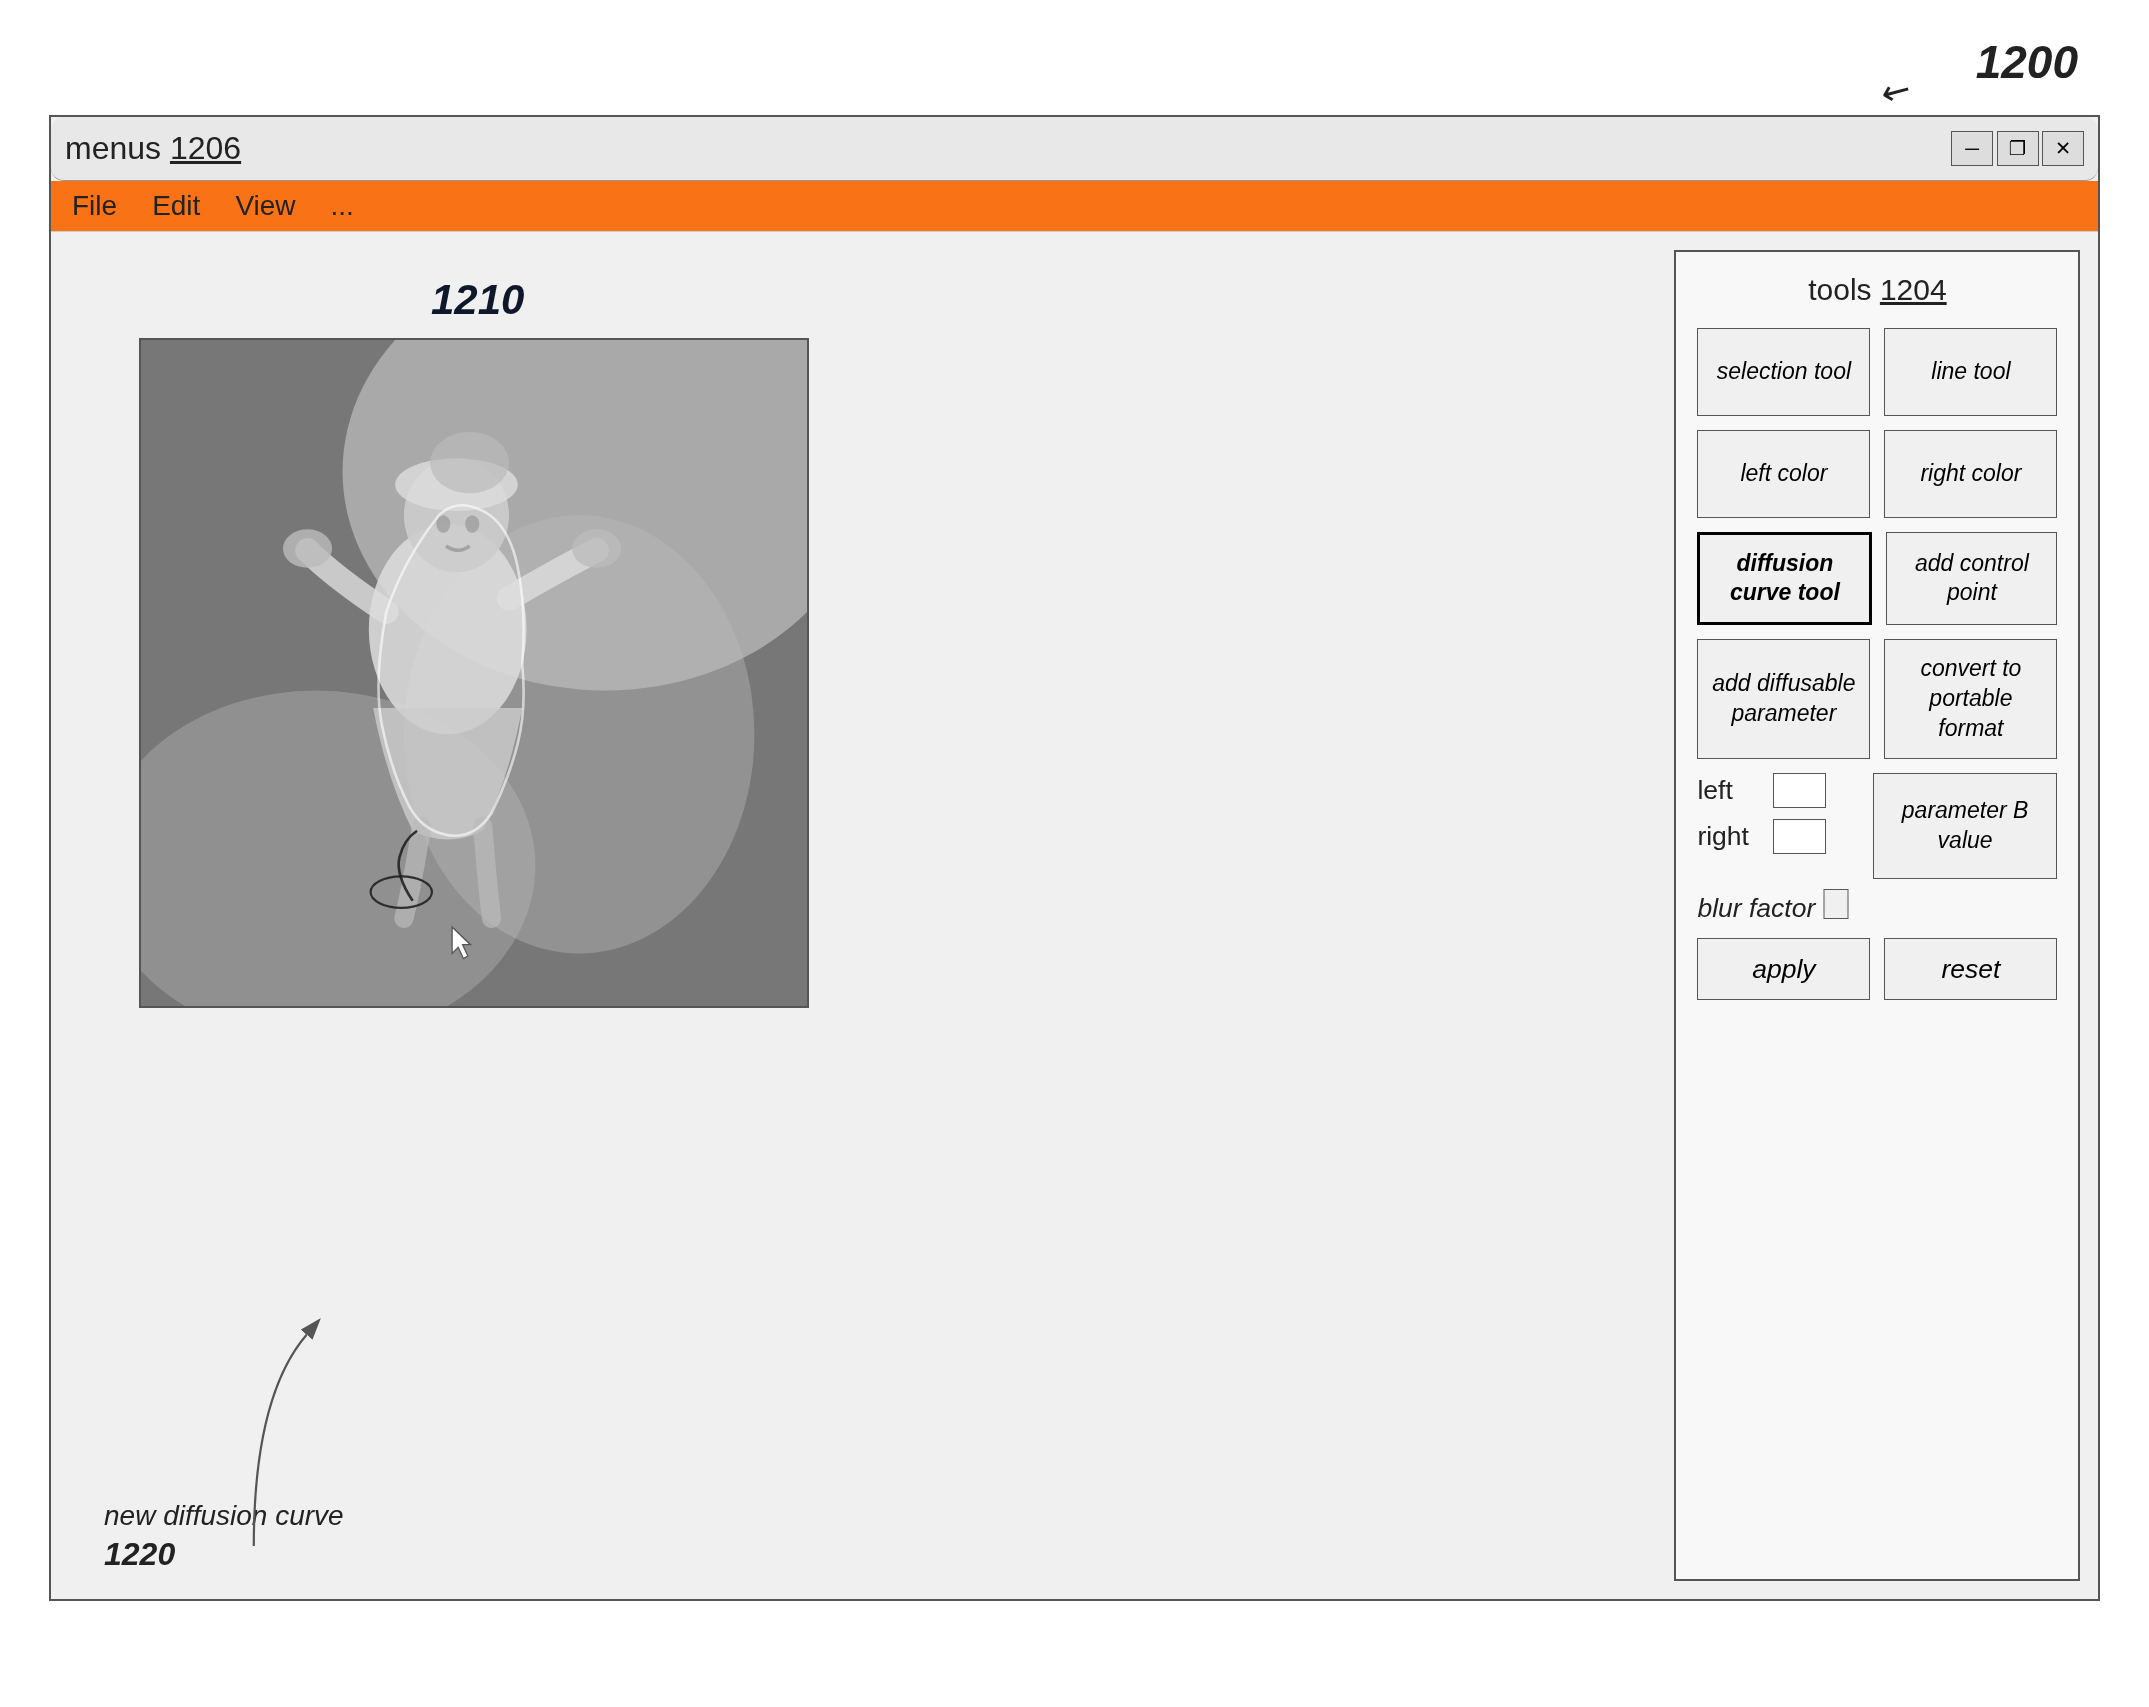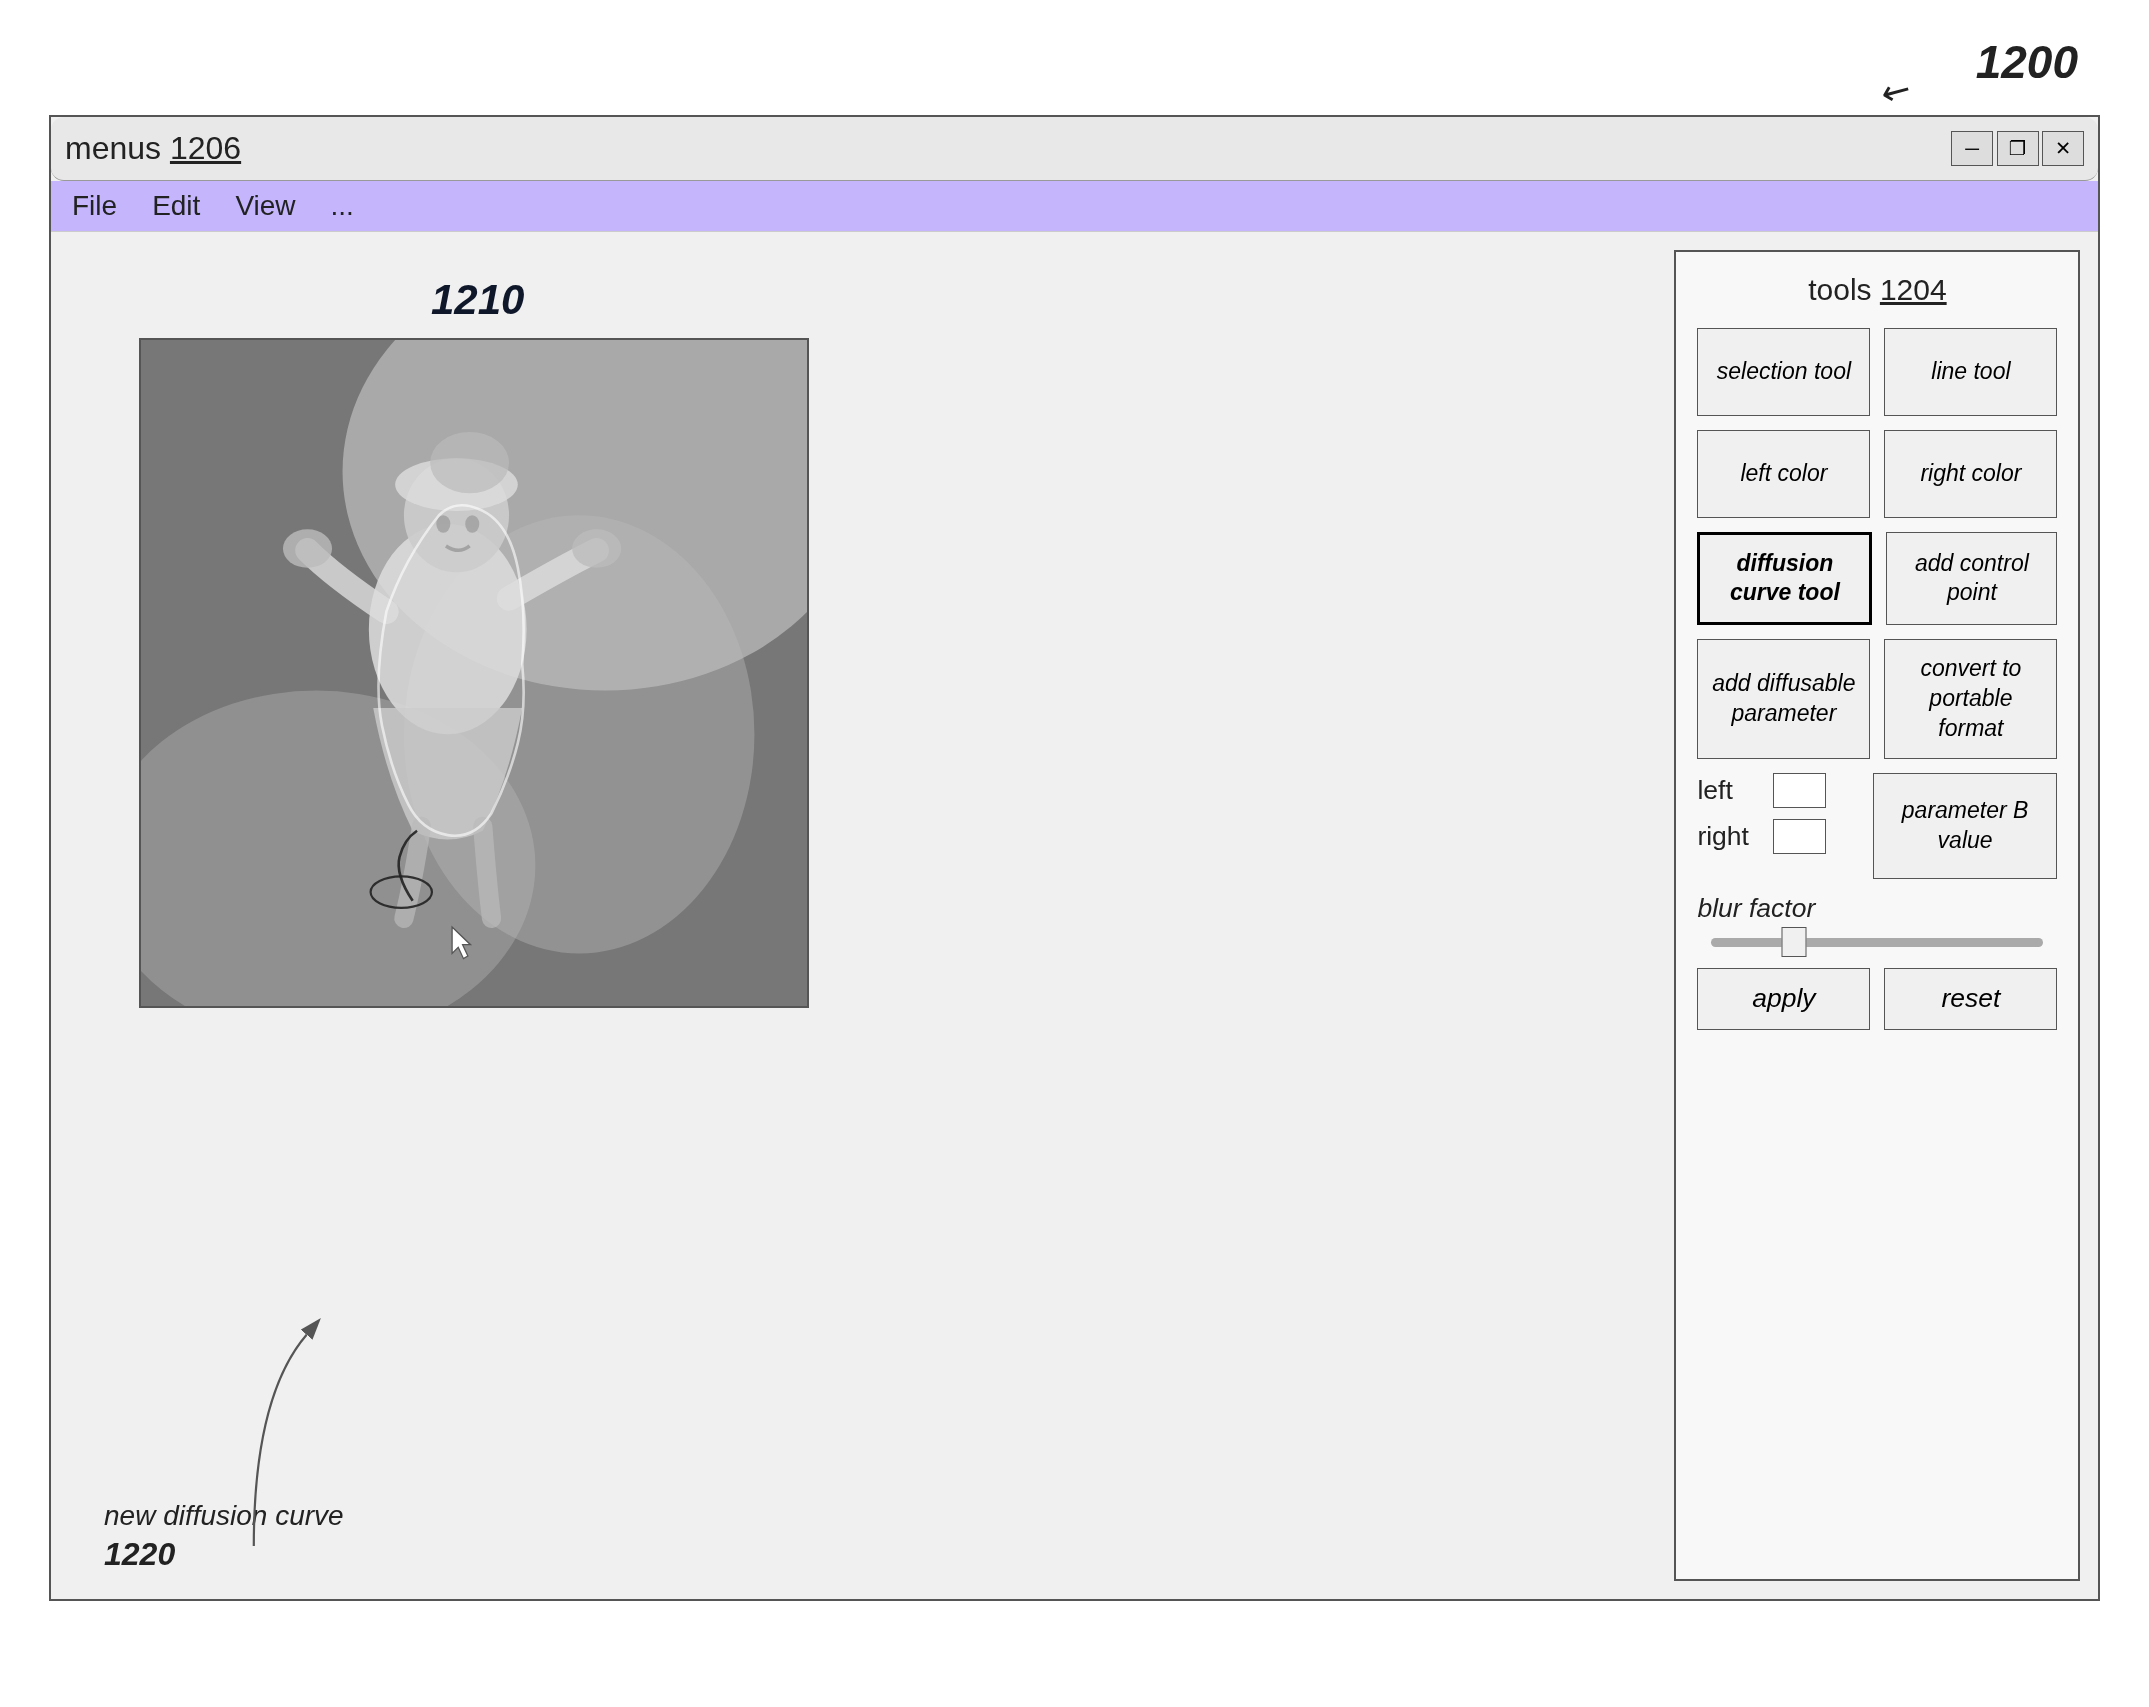--- a/index.html
+++ b/index.html
@@ -74,21 +74,21 @@
       align-items: center;
       justify-content: center;
       cursor: pointer;
     }
 
     
     #menu-bar {
       display: flex;
       align-items: center;
       gap: 35px;
-      background: #c4b5fd;
+      background: #f97316;
       border-bottom: 1.8px solid #ccc;
       padding: 7px 21px;
       height: 51px;
       font-size: 28px;
       color: #222;
     }
 
     
     #content-area {
       display: flex;
@@ -223,21 +223,21 @@
       line-height: 1.3;
       min-height: 88px;
       display: flex;
       align-items: center;
       justify-content: center;
     }
 
     
     .blur-section {
       display: flex;
-      flex-direction: column;
+      flex-direction: row;
       gap: 7px;
     }
     .blur-label {
       font-size: 26.5px;
       font-style: italic;
       color: #222;
     }
     .blur-slider-track {
       position: relative;
       height: 8.8px;

